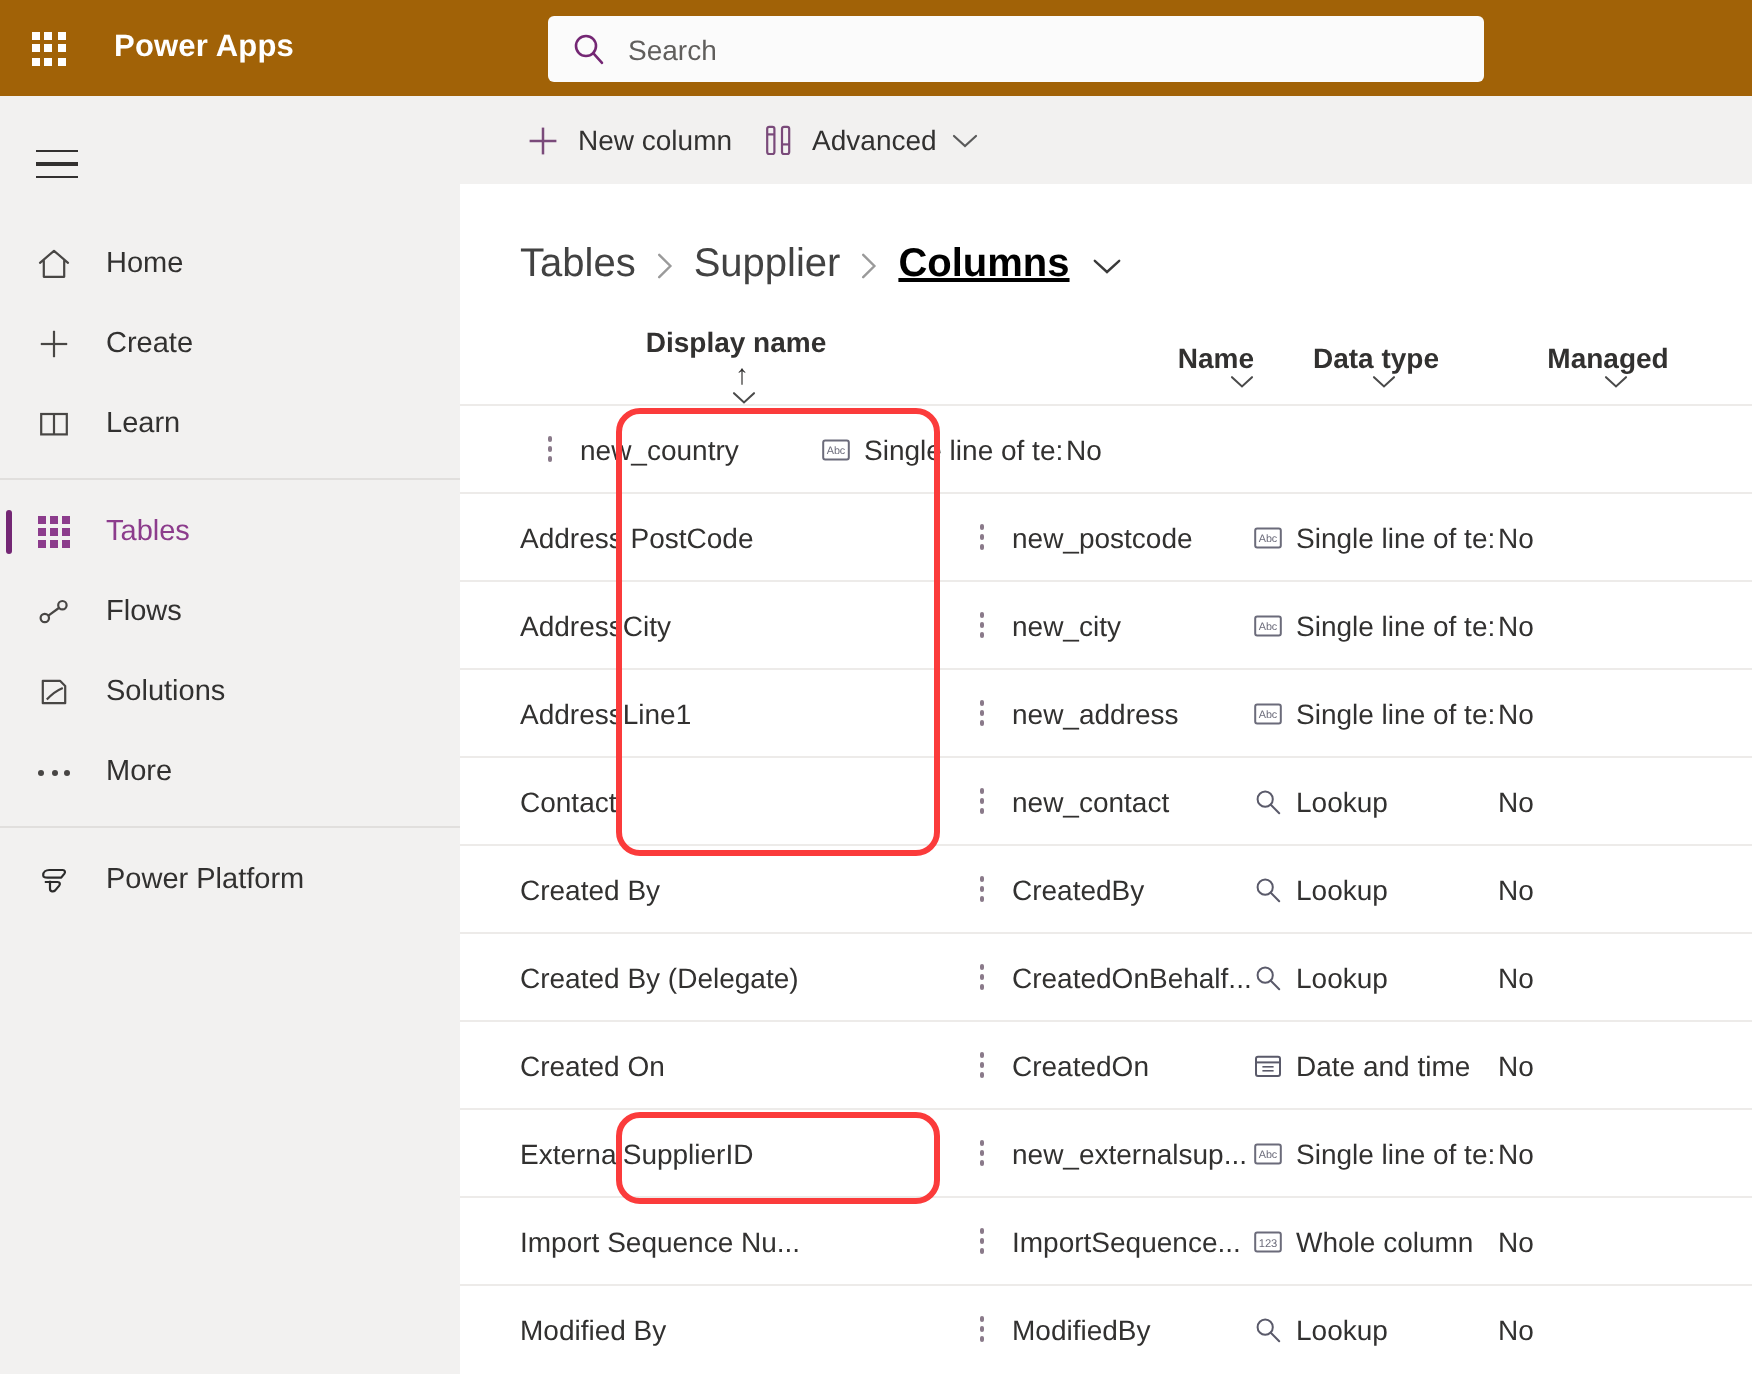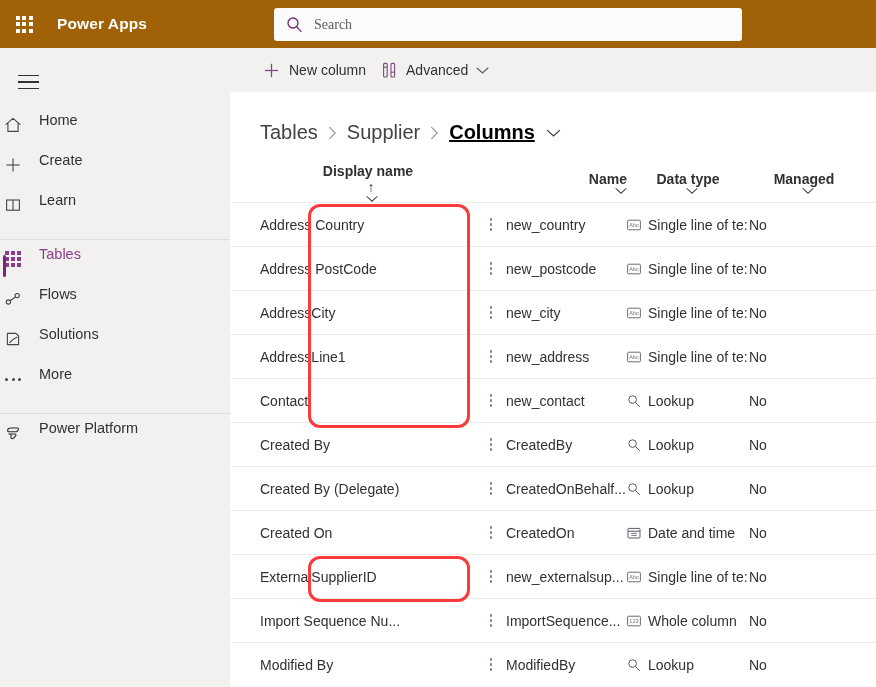--- a/index.html
+++ b/index.html
@@ -41,21 +41,21 @@
     position: absolute; left: 274px; top: 8px;
     width: 468px; height: 33px;
     background: #fbfbfb;
     border-radius: 3px;
     display: flex; align-items: center;
     padding-left: 12px;
   }
   .search-icon { width: 17px; height: 17px; flex: 0 0 auto; margin-right: 11px; }
   .search-input {
     border: none; outline: none; background: transparent;
-    font-family: Liberation Serif, serif;
+    font-family: Liberation Sans, sans-serif;
     font-size: 14px; color: #605e5c;
     width: 400px; height: 24px;
   }
   .search-input::placeholder { color: #605e5c; opacity: 1; }
 
   
   .sidebar {
     position: absolute; top: 48px; left: 0;
     width: 230px; height: 639px;
     background: #f2f1f0;
@@ -70,22 +70,22 @@
     display: flex; flex-direction: column; justify-content: center;
     align-items: center; gap: 5px;
     margin-left: 4px; margin-top: 12px;
     cursor: pointer;
   }
   .hamburger i { display: block; width: 21px; height: 1.6px; background: #333130; }
   .nav-list { margin-top: 8px; }
   .nav-item {
     position: relative;
     height: 40px;
-    display: flex; align-items: flex-start;
-    padding-left: 0;
+    display: flex; align-items: center;
+    padding-left: 14px;
     cursor: pointer;
   }
   .nav-item .nav-ico {
     width: 26px; height: 26px; flex: 0 0 auto;
     display: flex; align-items: center; justify-content: center;
     color: #484644;
   }
   .nav-item .nav-label {
     margin-left: 13px;
     font-size: 14.5px;
@@ -423,21 +423,20 @@
         <span class="hchev">
           <svg width="12" height="8" viewBox="0 0 12 8">
               <path d="M1 1.6 L6 6.2 L11 1.6" fill="none" stroke="#4a4a4a" stroke-width="1.05" stroke-linecap="round"></path>
             </svg>
         </span>
       </div>
     </div>
 
     <div id="rows-container">
         <div class="grid-row">
-          <div class="cell col-display">Address Country</div>
           <div class="kebab">
             <i></i>
             <i></i>
             <i></i>
           </div>
           <div class="cell name-cell col-name">new_country</div>
           <div class="cell type-cell col-type">
             <span class="t-ico">
               <svg width="14" height="14" viewBox="0 0 14 14">
                 <rect x="0.6" y="2.2" width="12.8" height="9.6" rx="1" fill="none" stroke="#6b6b7a" stroke-width="1"></rect>

